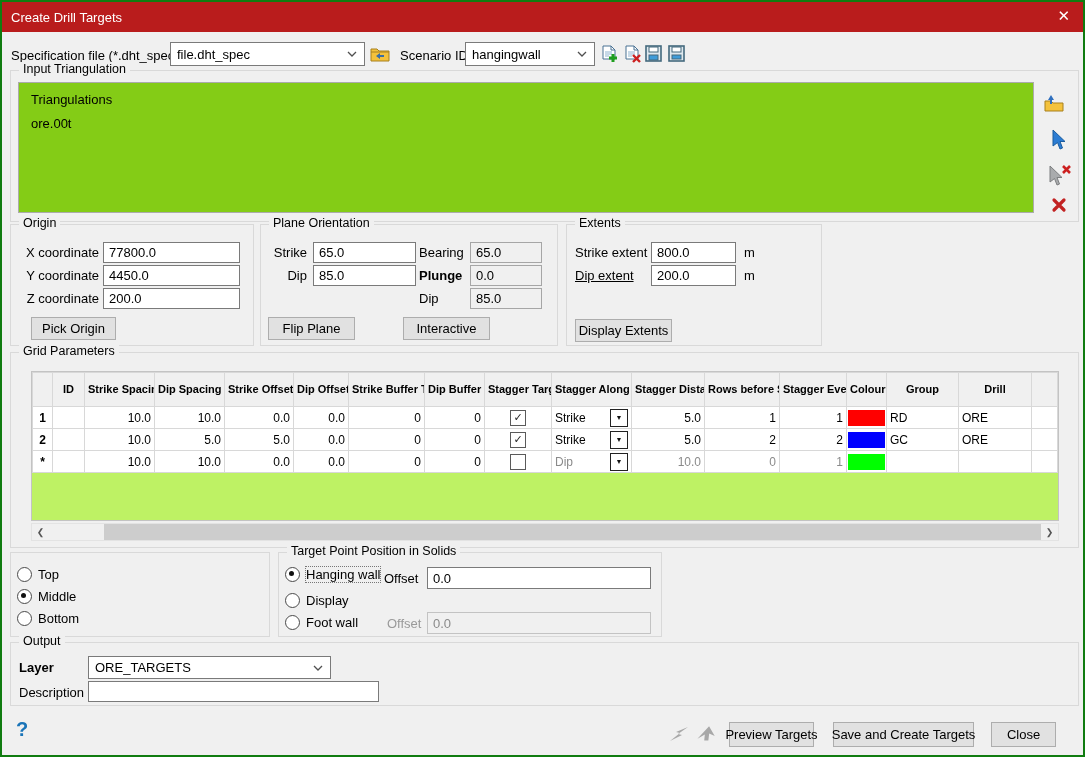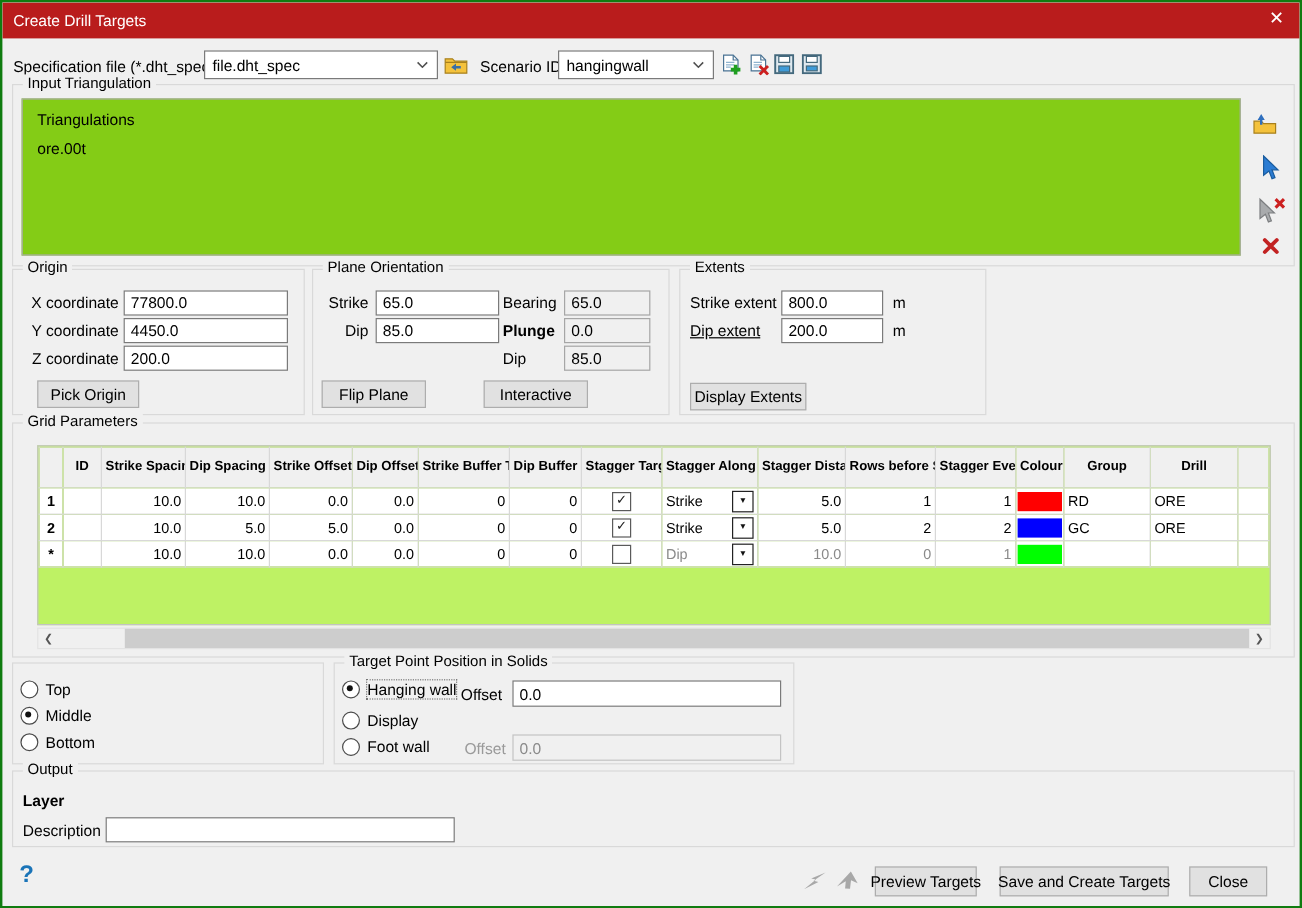--- a/index.html
+++ b/index.html
@@ -353,20 +353,26 @@
       <span class="rdot"></span>
       <span class="rlab">Foot wall</span>
     </div>
     <span class="lbl dis-lbl" style="left:108px;top:63px;">Offset</span>
     <input class="field dis" style="left: 148px; top: 59px; width: 224px; height: 22px;" disabled="" value="0.0">
   </div>
 
   <div class="group" style="left:8px;top:640px;width:1069px;height:64px;">
     <span class="gtitle">Output</span>
     <span class="lbl" style="left:8px;top:17px;font-weight:bold;">Layer</span>
+    <div class="combo" style="left:77px;top:13px;width:243px;height:23px;">
+      <span>ORE_TARGETS</span>
+      <svg width="10" height="6">
+          <polyline points="1,1 5,5 9,1" fill="none" stroke="#505050" stroke-width="1.3"></polyline>
+        </svg>
+    </div>
     <span class="lbl" style="left:8px;top:42px;">Description</span>
     <input class="field" style="left: 77px; top: 38px; width: 291px; height: 21px;" value="">
   </div>
 
   <span class="help" style="left:14px;top:716px;">?</span>
   <span class="icon" style="left:666px;top:723px;">
     <svg width="22" height="18">
         <path d="M20,2 L8,7 L12,8 L2,16 L14,10 L10,9 Z" fill="#a8a8a8"></path>
       </svg>
   </span>

